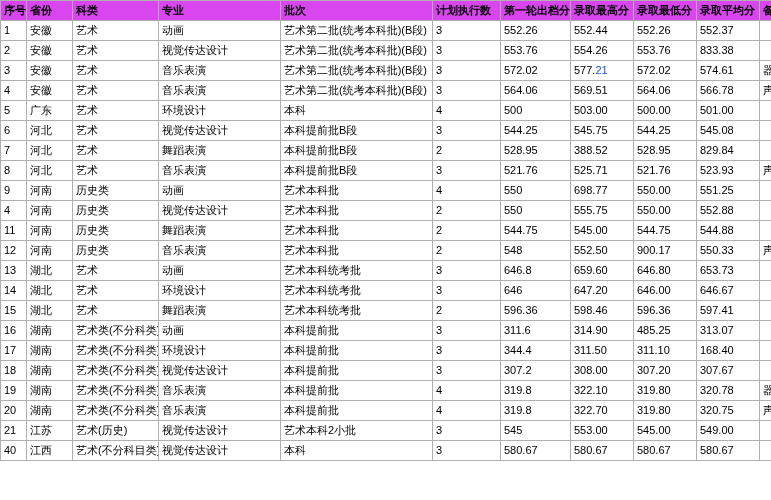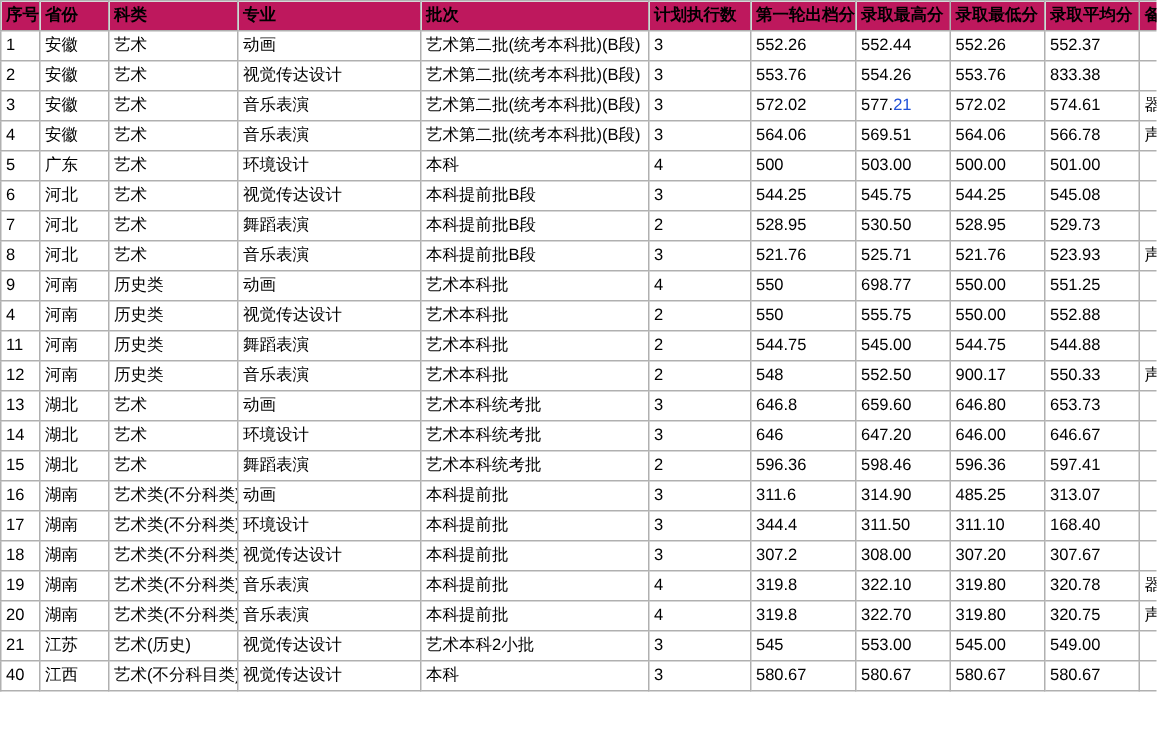--- a/index.html
+++ b/index.html
@@ -29,21 +29,21 @@
     font-weight: normal;
     font-size: 11px;
     text-align: left;
     white-space: nowrap;
     overflow: hidden;
     vertical-align: middle;
     background: #ffffff;
   }
   table.admission-table thead th {
     font-weight: bold;
-    background: #be185d;
+    background: #d946ef;
   }
   
   col.c0 { width: 26px; }
   col.c1 { width: 46px; }
   col.c2 { width: 86px; }
   col.c3 { width: 122px; }
   col.c4 { width: 152px; }
   col.c5 { width: 68px; }
   col.c6 { width: 70px; }
   col.c7 { width: 63px; }
@@ -164,23 +164,23 @@
         <td></td>
       </tr>
       <tr>
         <td>7</td>
         <td>河北</td>
         <td>艺术</td>
         <td>舞蹈表演</td>
         <td>本科提前批B段</td>
         <td>2</td>
         <td>528.95</td>
-        <td>530.50</td>
+        <td>388.52</td>
         <td>528.95</td>
-        <td>529.73</td>
+        <td>829.84</td>
         <td></td>
       </tr>
       <tr>
         <td>8</td>
         <td>河北</td>
         <td>艺术</td>
         <td>音乐表演</td>
         <td>本科提前批B段</td>
         <td>3</td>
         <td>521.76</td>

